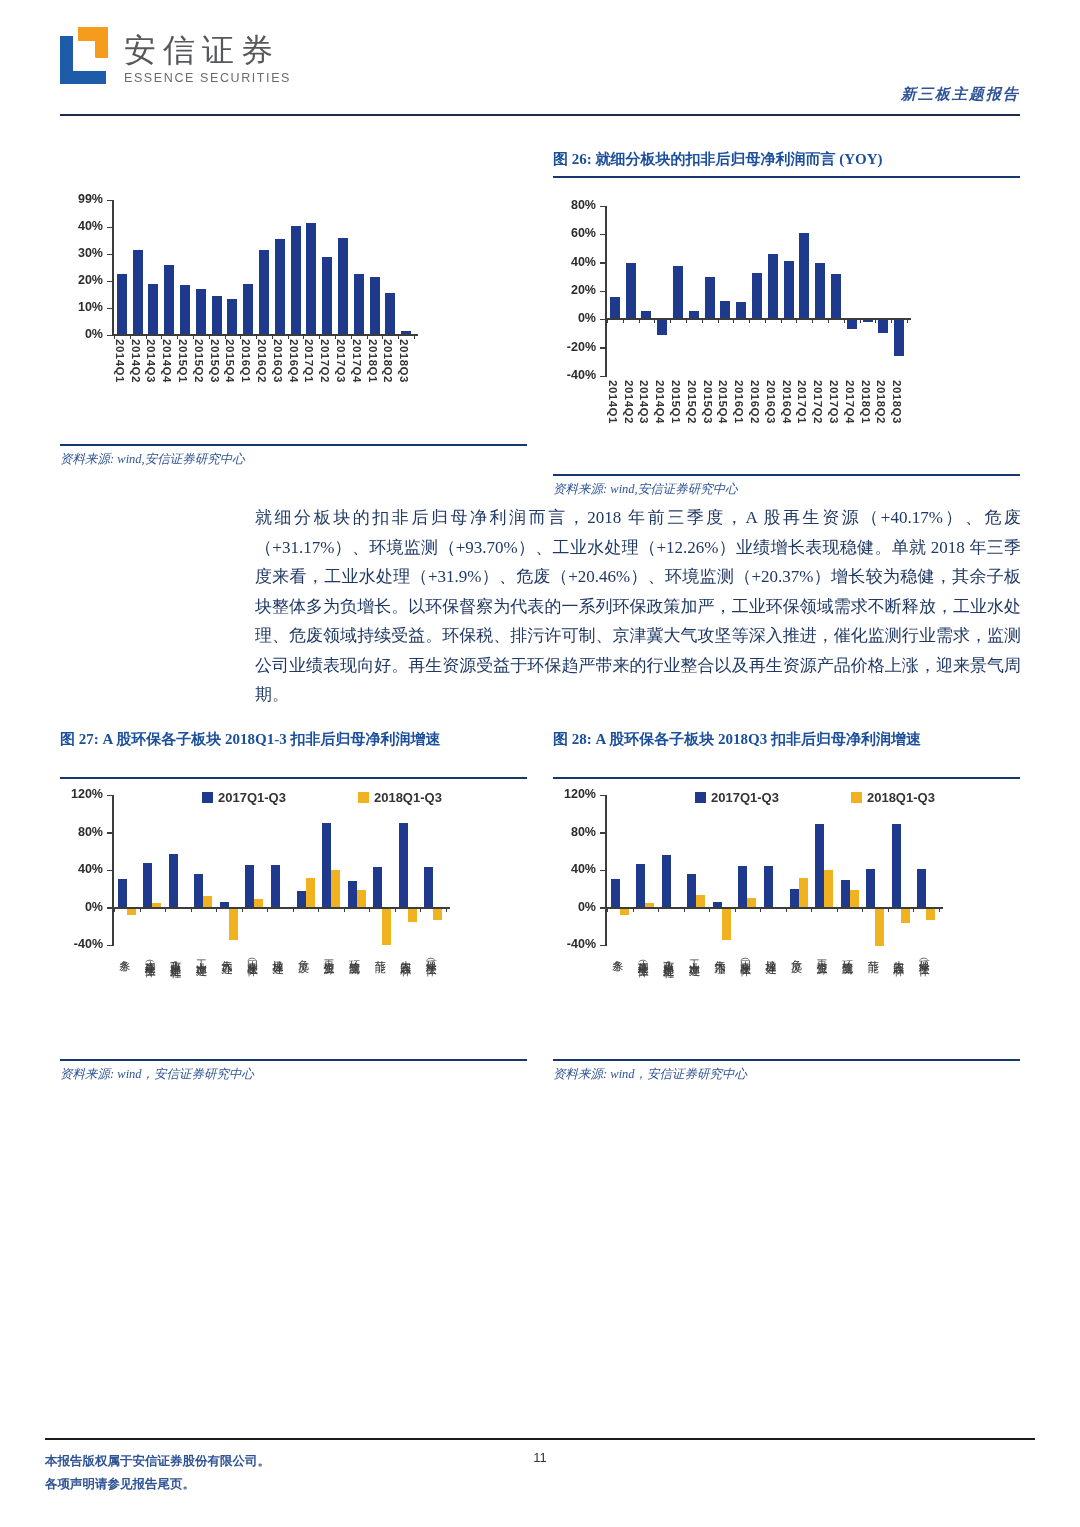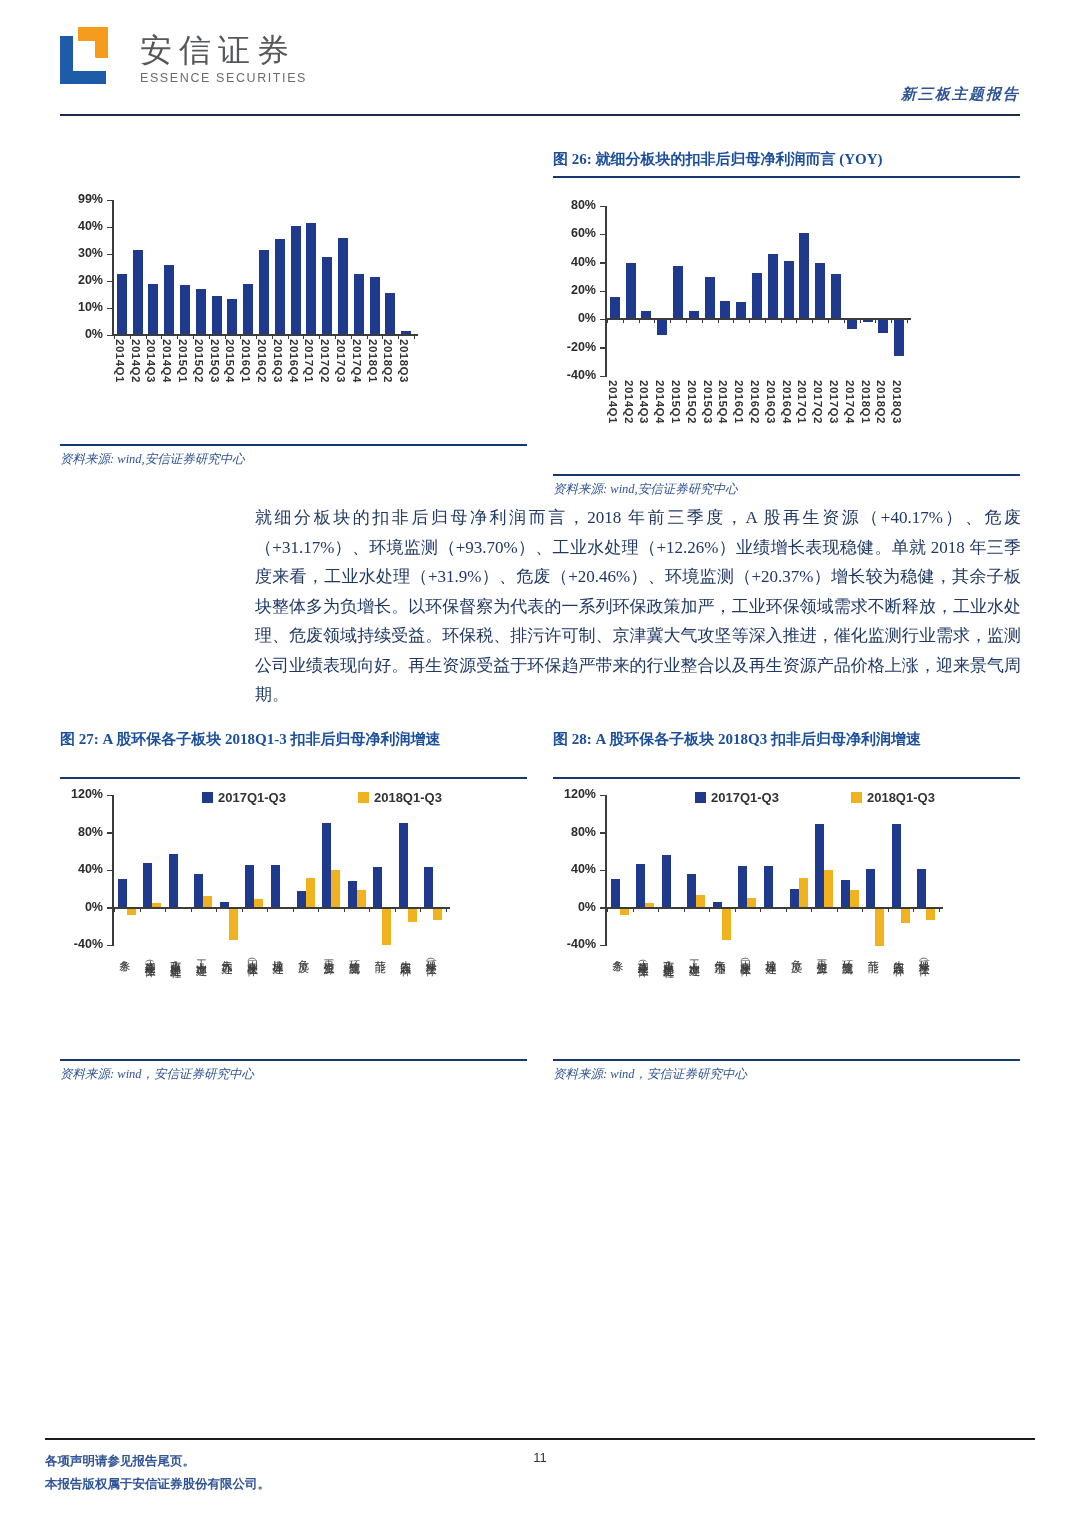--- a/index.html
+++ b/index.html
@@ -3,21 +3,21 @@
 <meta charset="utf-8">
 <style>
   * { margin:0; padding:0; box-sizing:border-box; }
   body { background:#ffffff; }
   .page { position:relative; width:1080px; height:1527px; background:#fff; margin:0 auto;
           font-family:"Liberation Serif", serif; overflow:hidden; }
 
   
   .header { position:absolute; top:26px; left:60px; right:60px; height:86px; }
   .brand { display:flex; align-items:flex-start; }
-  .brand-text { margin-left:22px; padding-top:6px; }
+  .brand-text { margin-left:6px; padding-top:6px; }
   .brand-cn { font-family:"Liberation Sans",sans-serif; font-size:32px; color:#57585a;
               letter-spacing:7px; line-height:36px; }
   .brand-en { font-family:"Liberation Sans",sans-serif; font-size:12.5px; color:#6a6b6d;
               letter-spacing:1.6px; margin-top:3px; }
   .report-type { position:absolute; right:0; bottom:8px; font-style:italic; font-weight:bold;
                  font-size:15px; color:#2F5496; letter-spacing:2px; }
   .header-rule { position:absolute; top:114px; left:60px; right:60px;
                  border-top:2.5px solid #1d2c4e; }
 
   
@@ -467,19 +467,19 @@
             </div>
           </div>
       </div>
       <div class="fig-rule"></div>
       <div class="fig-source">资料来源: wind，安信证券研究中心</div>
     </div>
   </div>
 
   <div class="footer">
     <div class="footer-left">
+      <div>本报告版权属于安信证券股份有限公司。</div>
       <div>各项声明请参见报告尾页。</div>
-      <div>本报告版权属于安信证券股份有限公司。</div>
     </div>
     <div class="footer-page">11</div>
   </div>
 
 </div>
 
 </body></html>

